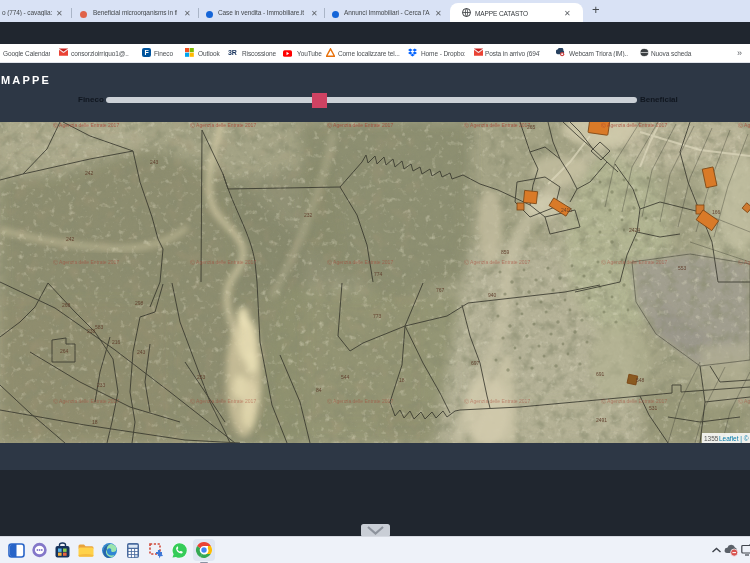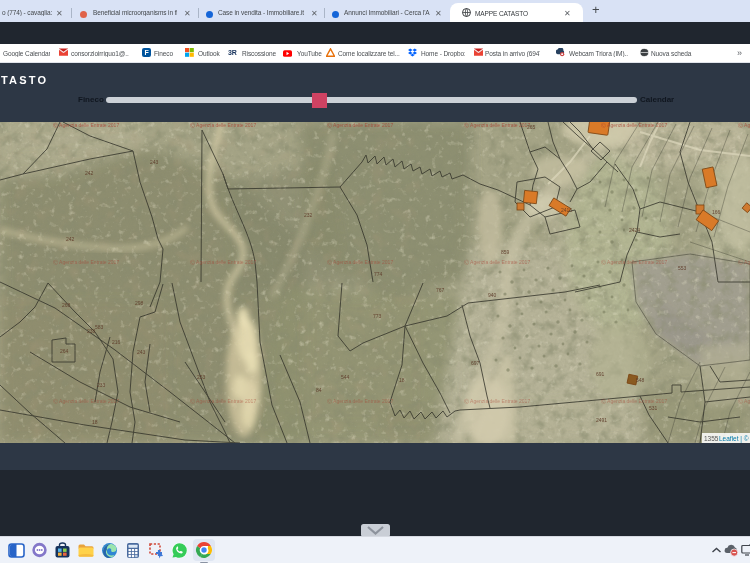--- a/index.html
+++ b/index.html
@@ -132,24 +132,24 @@
     <div class="bm" style="left:569px;width:59px;">Webcam Triora (IM)...</div>
     <svg class="bmi" style="left:640px;" width="10" height="10" viewBox="0 0 10 10">
         <circle cx="5" cy="5" r="4.5" fill="#3c4043"></circle>
         <path d="M5 0.5 a4.5 4.5 0 0 1 0 9 a7 4.5 0 0 1 0 -9 M0.5 5 h9 M5 0.5 a7 4.5 0 0 1 0 9" stroke="#fff" stroke-width="0.7" fill="none"></path>
       </svg>
     <div class="bm" style="left:651px;width:43px;">Nuova scheda</div>
     <div class="bm" style="left:737px;color:#5f6368;font-size:9px;top:4px;">»</div>
   </div>
 
   <div id="pgheader">
-    <div id="brand">TASTO</div>
+    <div id="brand">MAPPE</div>
   </div>
   <div id="sldlbl1">Fineco</div>
-  <div id="sldlbl2">Calendar</div>
+  <div id="sldlbl2">Beneficial</div>
   <div id="track"></div>
   <div id="handle"></div>
 
   <div id="map">
   <svg width="750" height="321" viewBox="0 0 750 321">
     <defs>
       <filter id="b3" x="-20%" y="-20%" width="140%" height="140%">
             <feGaussianBlur stdDeviation="3"></feGaussianBlur>
           </filter>
       <filter id="b6" x="-20%" y="-20%" width="140%" height="140%">

